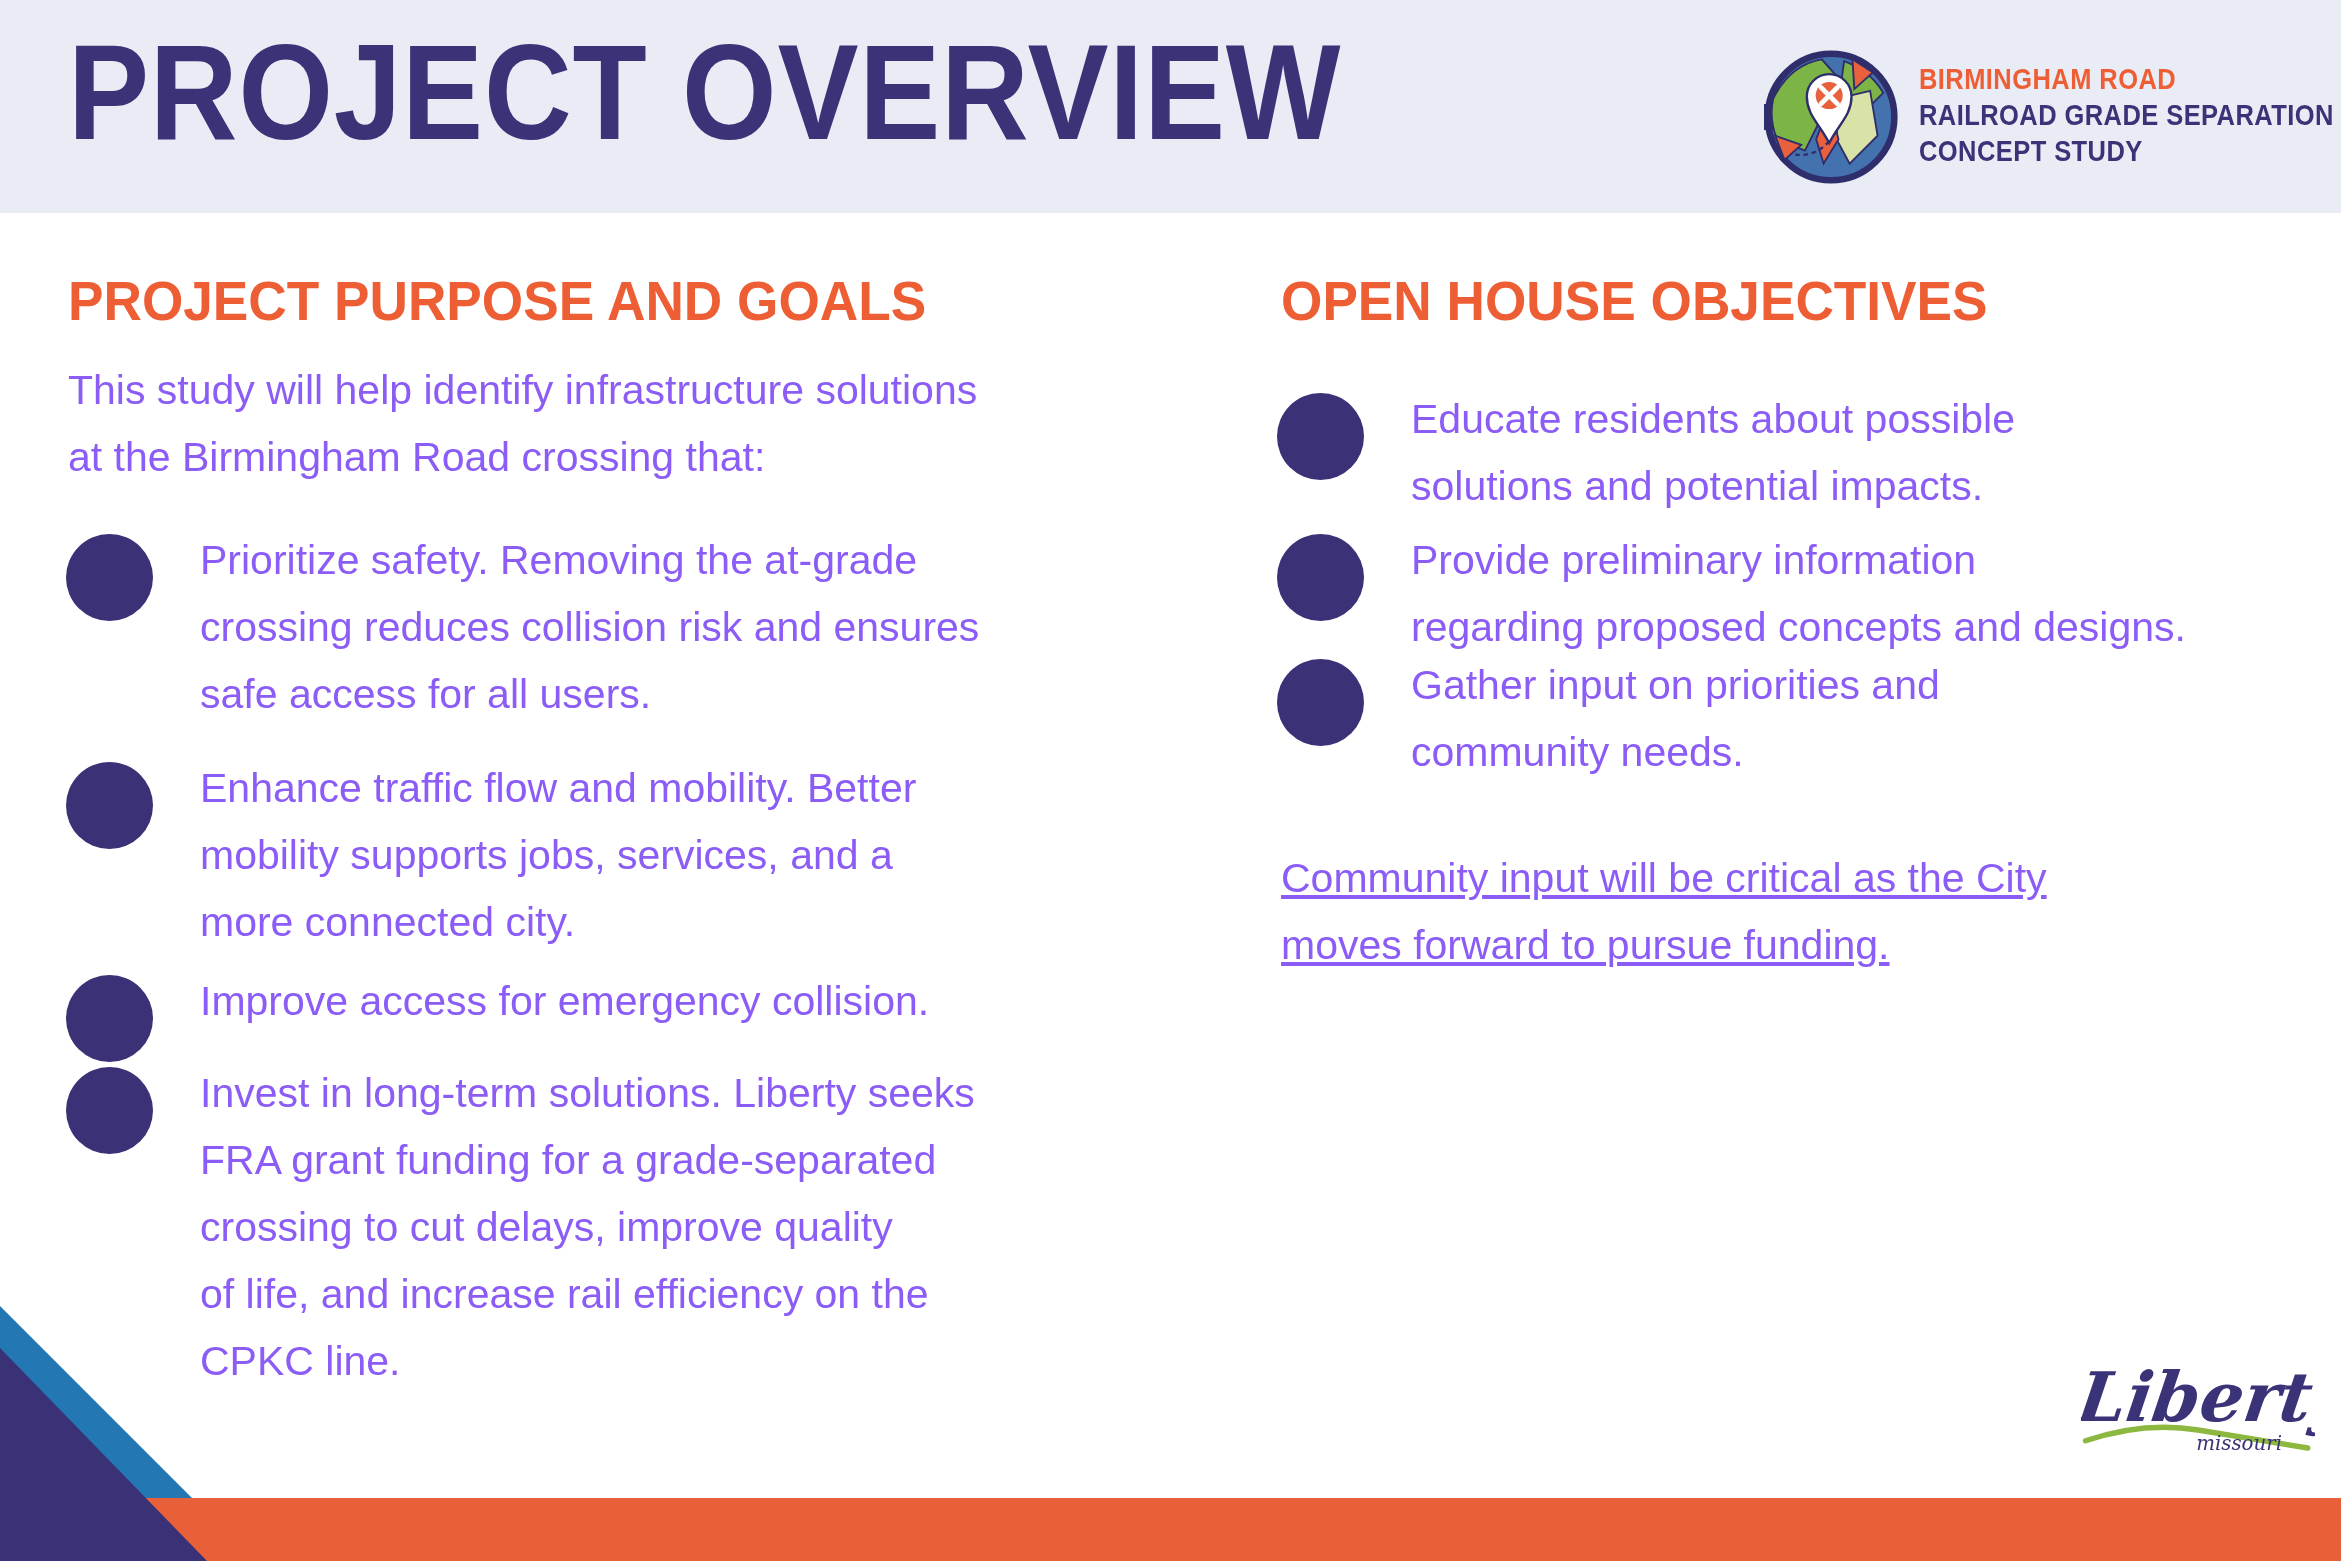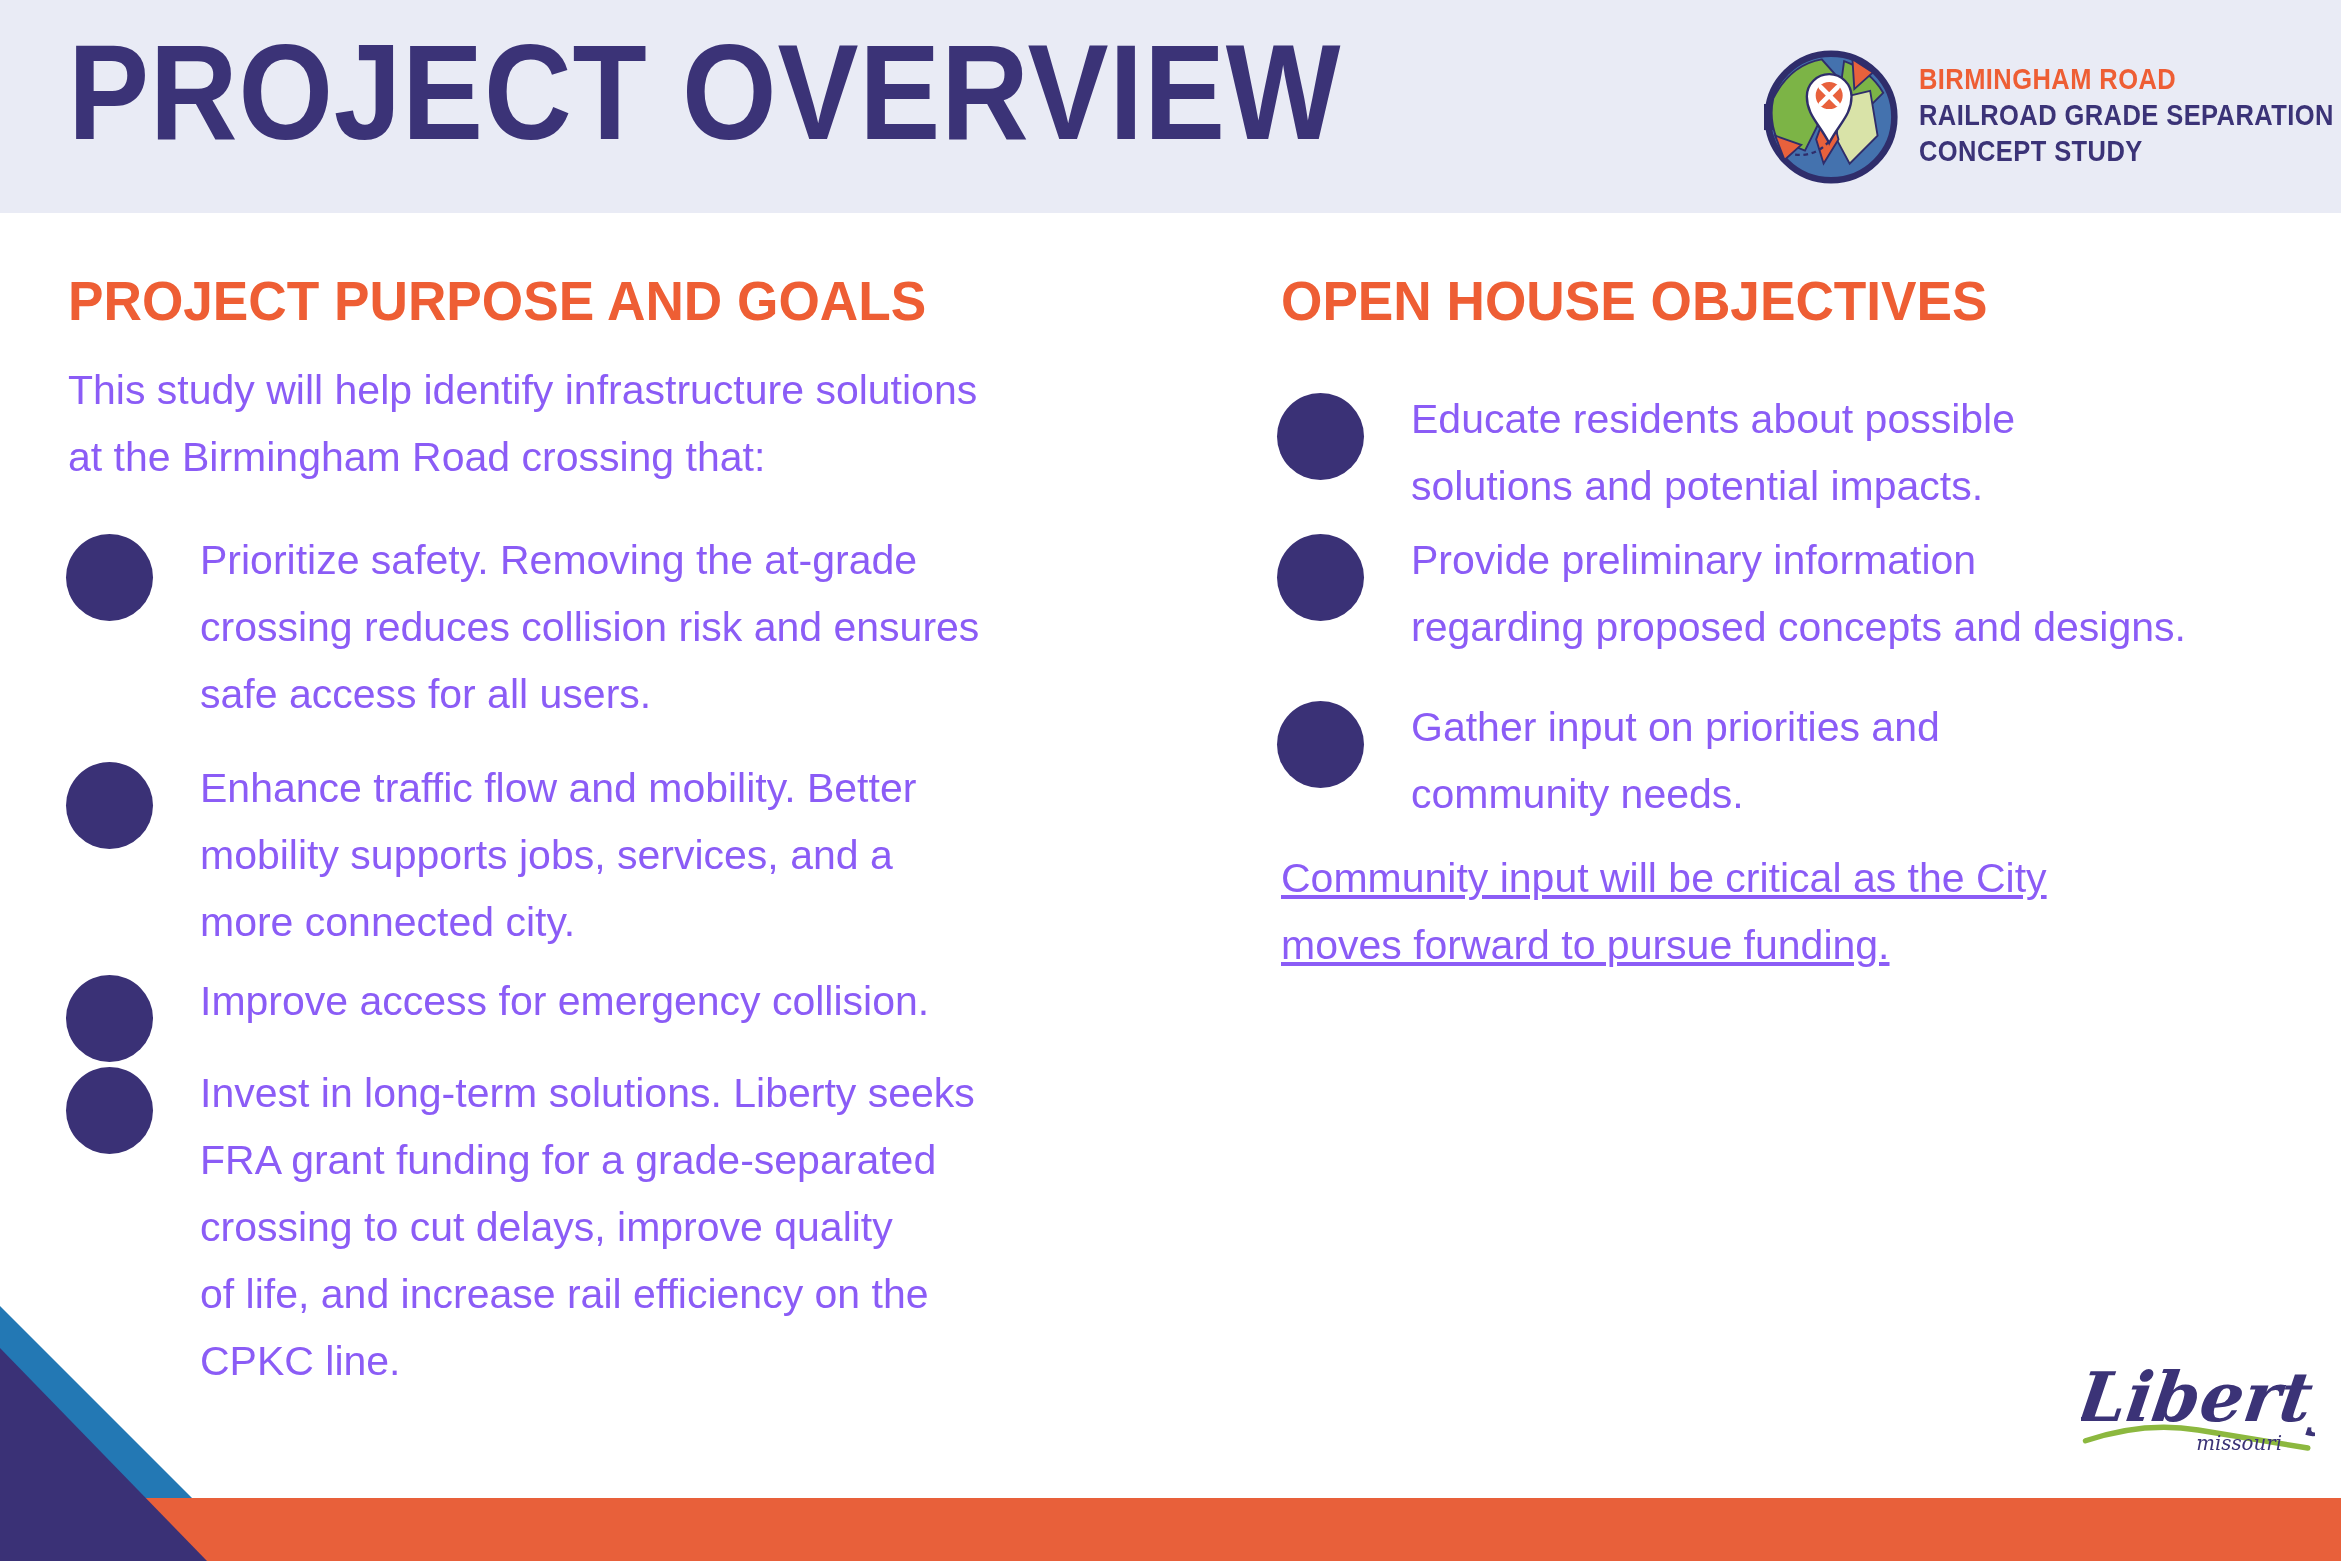--- a/index.html
+++ b/index.html
@@ -57,21 +57,21 @@
     flex:none;width:87px;height:87px;border-radius:50%;
     background:#3a3176;margin-top:7.2px;
   }
   .bullet-row .body-text{margin-left:47px;}
   .lrow1{left:66px;top:527px;}
   .lrow2{left:66px;top:755px;}
   .lrow3{left:66px;top:968px;}
   .lrow4{left:66px;top:1060px;}
   .rrow1{left:1277px;top:386px;}
   .rrow2{left:1277px;top:527px;}
-  .rrow3{left:1277px;top:694px;}
+  .rrow3{left:1277px;top:652px;}
   
   .tri-blue{
     position:absolute;left:0;top:1306px;width:255px;height:255px;
     background:#2378b4;clip-path:polygon(0 0,0 100%,100% 100%);z-index:2;
   }
   .bottom-bar{
     position:absolute;left:0;top:1498px;width:2342px;height:63px;
     background:#e8603a;z-index:3;
   }
   .tri-navy{

